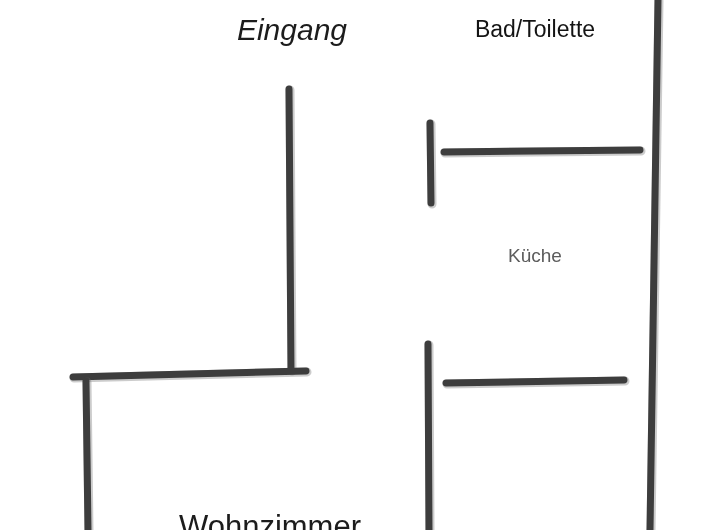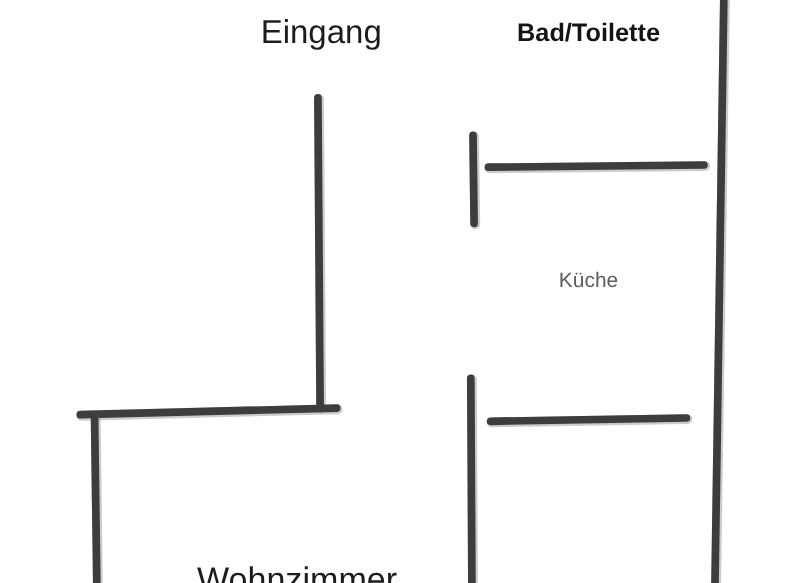--- a/index.html
+++ b/index.html
@@ -51,18 +51,18 @@
       <line x1="431" y1="124" x2="432" y2="204" stroke="#6f6f6f" stroke-width="9" stroke-linecap="round" opacity="0.35"></line>
       <line x1="430" y1="123" x2="431" y2="203" stroke="#3d3d3d" stroke-width="7" stroke-linecap="round"></line>
       <line x1="445" y1="153" x2="641" y2="151" stroke="#6f6f6f" stroke-width="9" stroke-linecap="round" opacity="0.35"></line>
       <line x1="444" y1="152" x2="640" y2="150" stroke="#3d3d3d" stroke-width="7" stroke-linecap="round"></line>
       <line x1="429" y1="345" x2="430" y2="531" stroke="#6f6f6f" stroke-width="9" stroke-linecap="round" opacity="0.35"></line>
       <line x1="428" y1="344" x2="429" y2="530" stroke="#3d3d3d" stroke-width="7" stroke-linecap="round"></line>
       <line x1="447" y1="384" x2="625" y2="381" stroke="#6f6f6f" stroke-width="9" stroke-linecap="round" opacity="0.35"></line>
       <line x1="446" y1="383" x2="624" y2="380" stroke="#3d3d3d" stroke-width="7" stroke-linecap="round"></line>
     </svg>
   <div id="labels-layer">
-      <div class="room-label" style="left: 292px; top: 13px; font-size: 30px; color: rgb(28, 28, 28);">Eingang</div>
-      <div class="room-label" style="left: 535px; top: 17px; font-size: 23px; color: rgb(20, 20, 20); font-weight: bold;">Bad/Toilette</div>
+      <div class="room-label" style="left: 292px; top: 13px; font-size: 30px; color: rgb(28, 28, 28); font-style: italic;">Eingang</div>
+      <div class="room-label" style="left: 535px; top: 17px; font-size: 23px; color: rgb(20, 20, 20);">Bad/Toilette</div>
       <div class="room-label" style="left: 535px; top: 246px; font-size: 19px; color: rgb(92, 92, 92);">Küche</div>
       <div class="room-label" style="left: 270px; top: 510px; font-size: 31px; color: rgb(28, 28, 28);">Wohnzimmer</div>
     </div>
 </div>
 
 </body></html>

